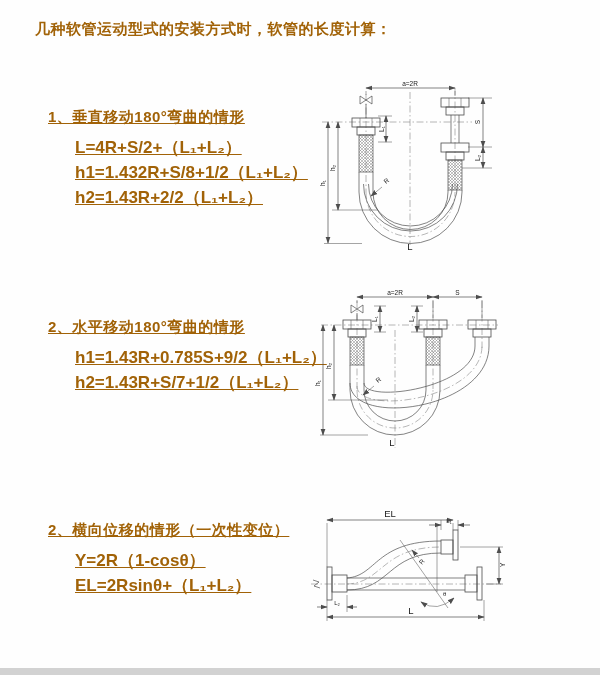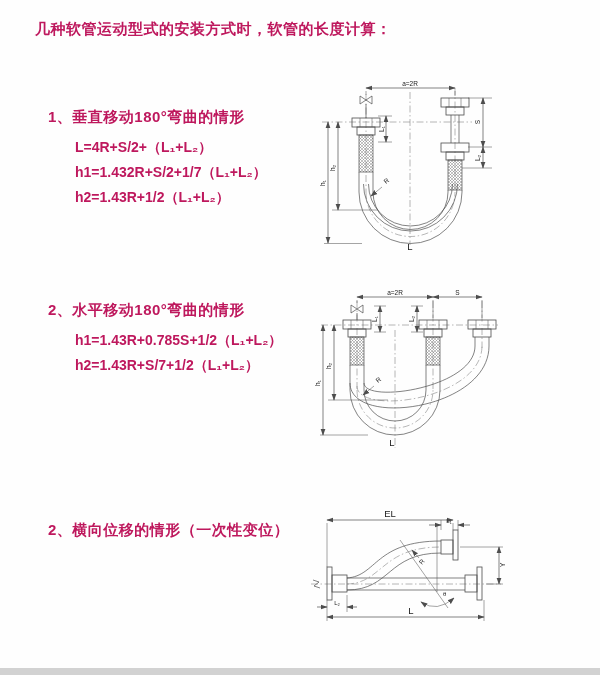--- a/index.html
+++ b/index.html
@@ -1,23 +1,23 @@
 <!DOCTYPE html>
 <html><head>
 <meta charset="utf-8">
 <style>
   html,body{margin:0;padding:0;background:#ffffff;}
   .page{position:relative;width:600px;height:675px;background:#fefefe;overflow:hidden;
-        font-family:"Liberation Sans","DejaVu Sans",sans-serif;color:#be185d;}
+        font-family:"Liberation Sans","DejaVu Sans",sans-serif;color:#a16207;}
   .title{position:absolute;left:35px;top:20px;font-size:15px;font-weight:bold;letter-spacing:.5px;}
-  .sec{position:absolute;left:48px;}
+  .sec{position:absolute;left:48px;text-decoration:underline;}
   .sec .heading{font-size:15px;font-weight:bold;line-height:18px;letter-spacing:.5px;}
   .sec .formulas{margin:9px 0 0 27px;}
-  .sec .formula{font-size:14px;font-weight:bold;line-height:25px;white-space:nowrap;}
-  #sec1{top:108px;} #sec2{top:301px;} #sec3{top:521px;}
+  .sec .formula{font-size:17px;font-weight:bold;line-height:25px;white-space:nowrap;}
+  #sec1{top:108px;} #sec2{top:318px;} #sec3{top:521px;}
   svg{position:absolute;overflow:visible;}
   #d1{left:320px;top:80px;} #d2{left:318px;top:288px;} #d3{left:303px;top:503px;}
   .ln{stroke:#4d4d4d;stroke-width:.7;fill:none;stroke-linecap:butt;}
   .thin{stroke:#5a5a5a;stroke-width:.55;fill:none;}
   .cl{stroke:#7a7a7a;stroke-width:.55;fill:none;stroke-dasharray:7 2.5 1.5 2.5;}
   .hose{fill:url(#xh);stroke:#4d4d4d;stroke-width:.7;}
   .fit{fill:none;stroke:#4d4d4d;stroke-width:.8;}
   .dl{font-family:"Liberation Sans","DejaVu Sans",sans-serif;font-size:6.5px;fill:#222;}
   .dlb{font-family:"Liberation Sans","DejaVu Sans",sans-serif;font-size:9.5px;fill:#1a1a1a;}
   .edge{position:absolute;left:0;bottom:0;width:600px;height:7px;background:#d2d2d2;}
@@ -26,36 +26,38 @@
 <body>
 
 <div class="page">
 
   <div class="title">几种软管运动型式的安装方式时，软管的长度计算：</div>
 
   <section class="sec" id="sec1">
     <div class="heading">1、垂直移动180°弯曲的情形</div>
     <div class="formulas">
       <div class="formula">L=4R+S/2+（L₁+L₂）</div>
-      <div class="formula">h1=1.432R+S/2+1/7（L₁+L₂）</div>
-      <div class="formula">h2=1.43R+1/2（L₁+L₂）</div>
+      <div class="formula">h1=1.432R+S/8+1/2（L₁+L₂）</div>
+      <div class="formula">h2=1.43R+2/2（L₁+L₂）</div>
     </div>
   </section>
 
   <section class="sec" id="sec2">
     <div class="heading">2、水平移动180°弯曲的情形</div>
     <div class="formulas">
-      <div class="formula">h1=1.43R+0.785S+1/2（L₁+L₂）</div>
+      <div class="formula">h1=1.43R+0.785S+9/2（L₁+L₂）</div>
       <div class="formula">h2=1.43R+S/7+1/2（L₁+L₂）</div>
     </div>
   </section>
 
   <section class="sec" id="sec3">
     <div class="heading">2、横向位移的情形（一次性变位）</div>
     <div class="formulas">
+      <div class="formula">Y=2R（1-cosθ）</div>
+      <div class="formula">EL=2Rsinθ+（L₁+L₂）</div>
     </div>
   </section>
 
   <svg id="d1" width="182" height="172" viewBox="0 0 182 172" aria-hidden="true">
     <defs>
       <marker id="ae" viewBox="0 0 10 10" refX="9" refY="5" markerWidth="7" markerHeight="7" orient="auto-start-reverse" markerUnits="userSpaceOnUse">
         <path d="M0,1.5 L10,5 L0,8.5 z" fill="#4d4d4d"></path>
       </marker>
       <pattern id="xh" width="3" height="3" patternUnits="userSpaceOnUse">
         <path d="M0,0 L3,3 M3,0 L0,3" stroke="#6a6a6a" stroke-width="0.4"></path>

